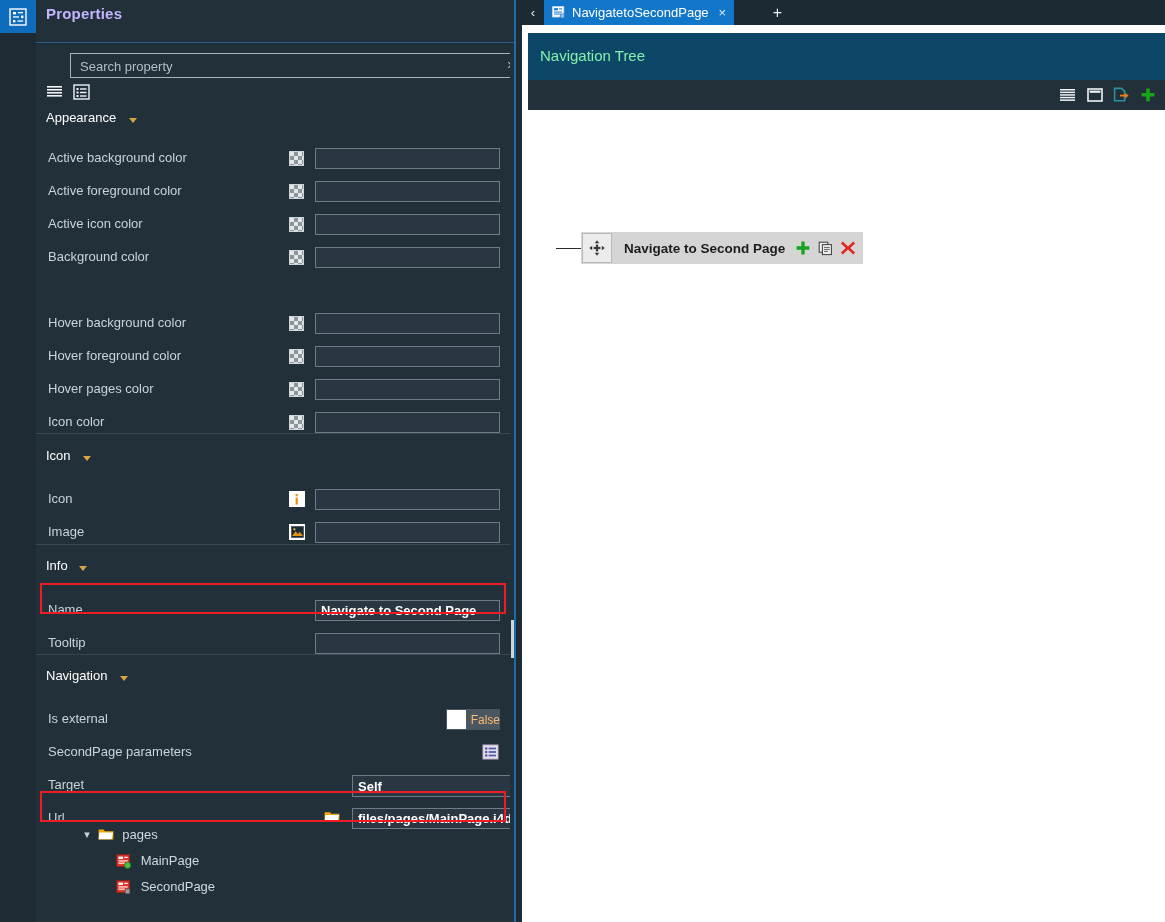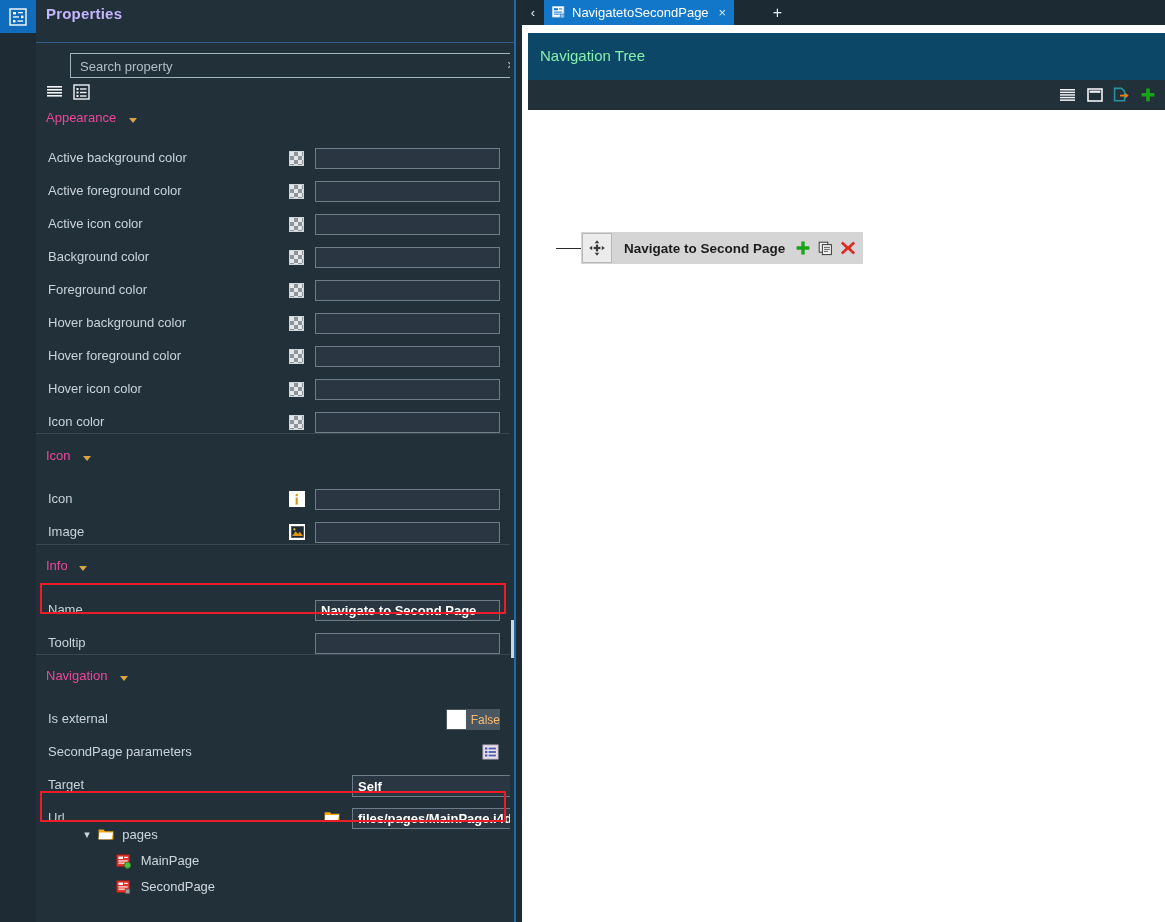--- a/index.html
+++ b/index.html
@@ -62,21 +62,21 @@
 
   .view-toggles{position:absolute;left:10px;top:41px;height:18px;}
   .vt{display:inline-block;width:17px;height:16px;margin-right:6px;vertical-align:top;cursor:pointer;}
 
   
   .grp{
     position:absolute;left:0;width:478px;height:24px;
   }
   .grp-label{
     position:absolute;left:10px;top:3px;
-    color:#ec4899;font-size:13px;
+    color:#ffffff;font-size:13px;
   }
   .grp-caret{
     display:inline-block;margin-left:5px;
     border-left:4px solid transparent;border-right:4px solid transparent;
     border-top:5px solid #d9a441;vertical-align:middle;
     position:relative;top:-1px;
   }
 
   
   .row{position:absolute;left:0;width:478px;height:33px;margin-top:11px;}
@@ -301,43 +301,36 @@
           <span class="val"></span>
         </span>
       </div>
       <div class="row" style="top:187px">
         <span class="row-label">Background color</span>
         <span class="swatch"></span>
         <span class="row-field">
           <span class="val"></span>
         </span>
       </div>
-      <div class="row" style="top:220px">
-        <span class="row-label">Foreground color</span>
-        <span class="swatch"></span>
-        <span class="row-field">
-          <span class="val"></span>
-        </span>
-      </div>
       <div class="row" style="top:286px">
         <span class="row-label">Hover foreground color</span>
         <span class="swatch"></span>
         <span class="row-field">
           <span class="val"></span>
         </span>
       </div>
       <div class="row" style="top:253px">
         <span class="row-label">Hover background color</span>
         <span class="swatch"></span>
         <span class="row-field">
           <span class="val"></span>
         </span>
       </div>
       <div class="row" style="top:319px">
-        <span class="row-label">Hover icon color</span>
+        <span class="row-label">Hover pages color</span>
         <span class="swatch"></span>
         <span class="row-field">
           <span class="val"></span>
         </span>
       </div>
       <div class="row" style="top:352px">
         <span class="row-label">Icon color</span>
         <span class="swatch"></span>
         <span class="row-field">
           <span class="val"></span>

